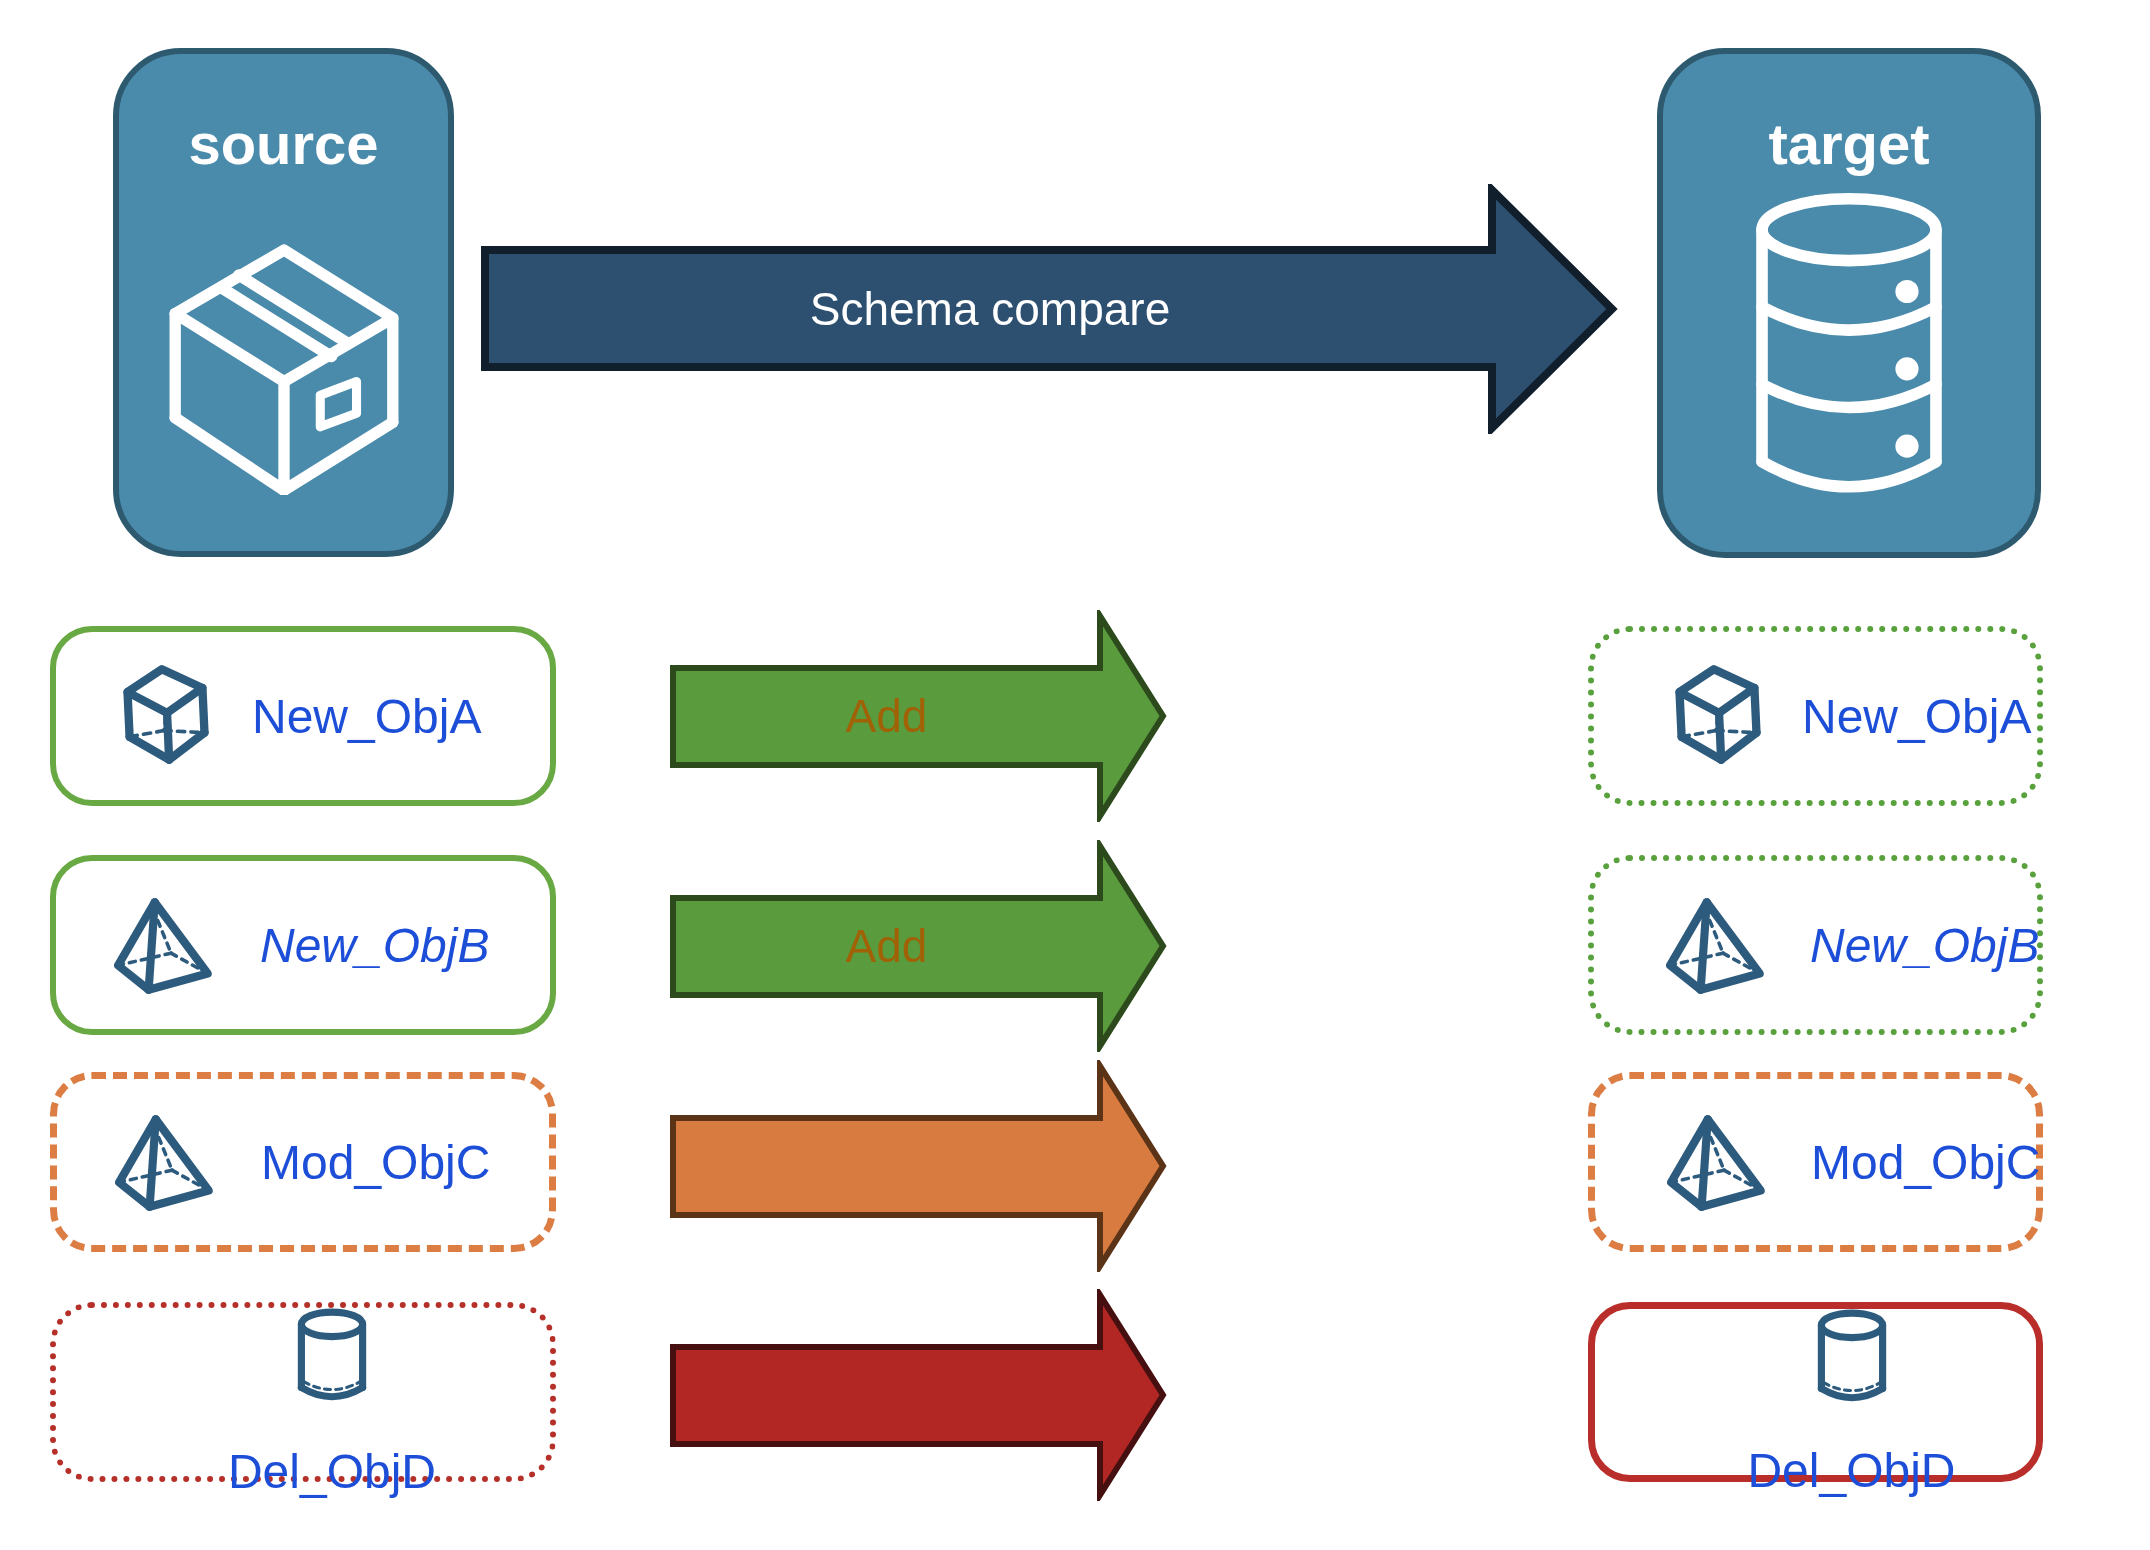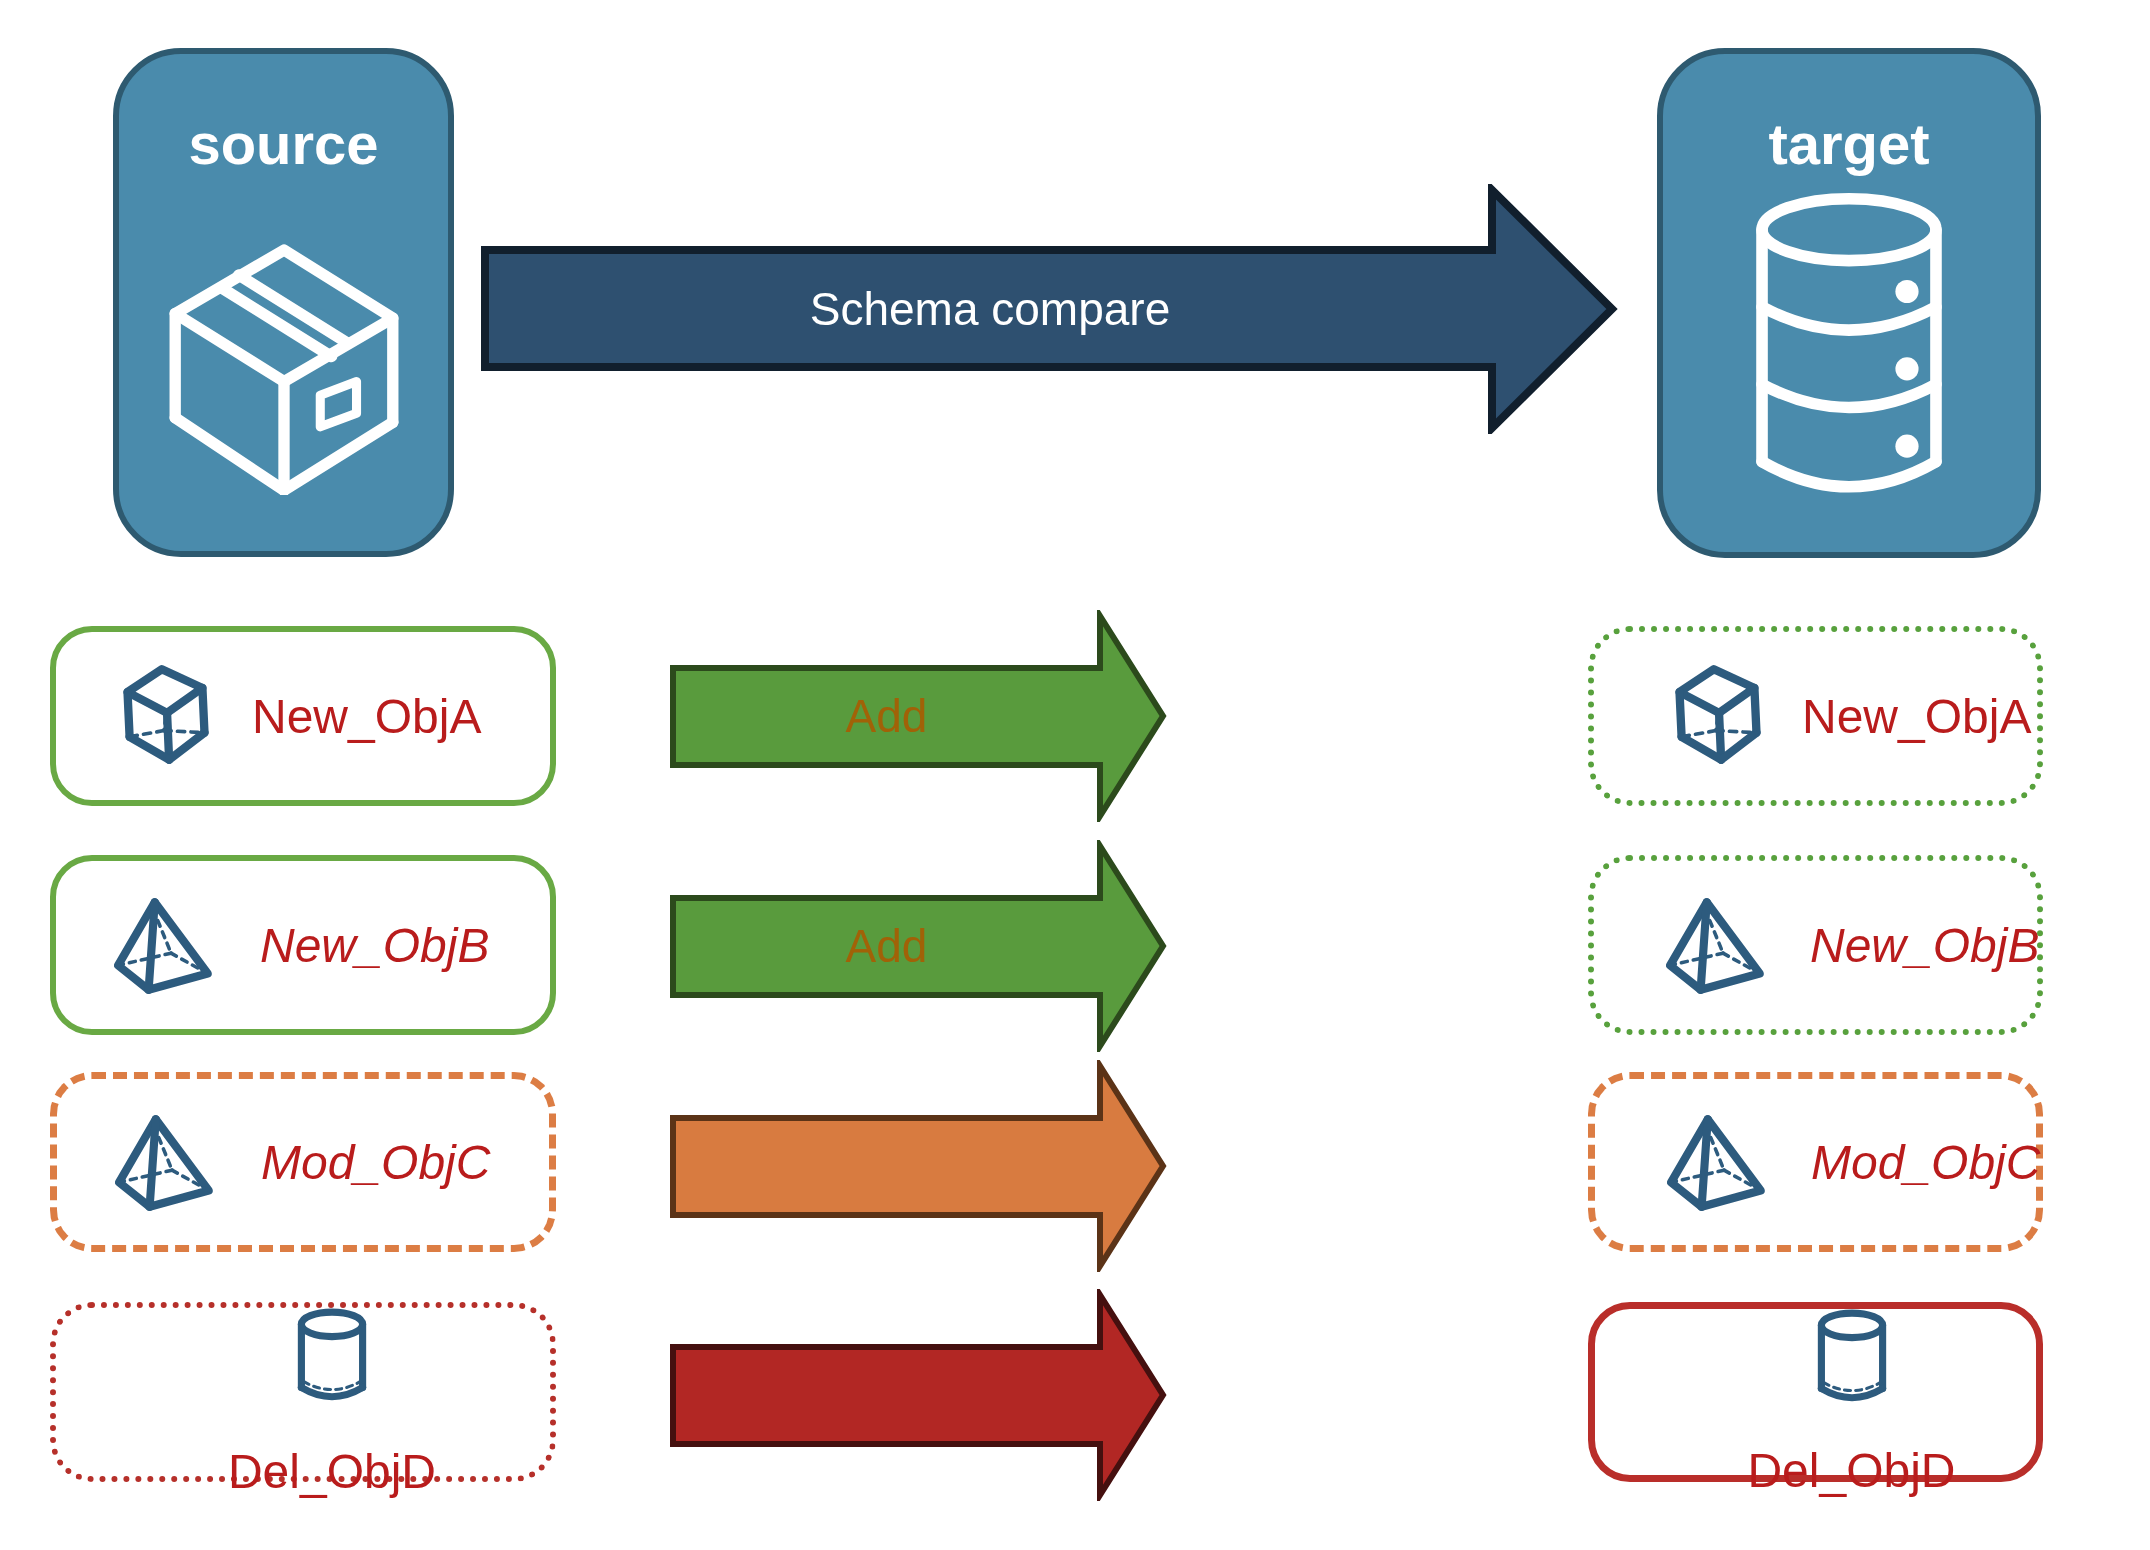--- a/index.html
+++ b/index.html
@@ -37,29 +37,29 @@
   }
   .fl-r1 { top:668px; } .fl-r2 { top:898px; } .fl-r3 { top:1118px; } .fl-r4 { top:1347px; }
 
   
   .obj {
     position:absolute; box-sizing:border-box; height:180px; background:#ffffff;
     border-radius:42px; display:flex; align-items:center;
   }
   .obj.left  { left:50px;   width:506px; padding-left:58px; gap:34px; }
   .obj.right { left:1588px; width:455px; padding-left:72px; gap:32px; }
-  .ob-r1 { top:626px; } .ob-r2 { top:855px;font-style:italic; } .ob-r3 { top:1072px;font-style:italic; } .ob-r4 { top:1302px;flex-direction:column; }
+  .ob-r1 { top:626px; } .ob-r2 { top:855px;font-style:italic; } .ob-r3 { top:1072px; } .ob-r4 { top:1302px;flex-direction:column; }
 
   .b-green-solid   { border:6px solid  #69a944; }
   .b-green-dotted  { border:6px dotted #58a13d; }
   .b-orange-dashed { border:7px dashed #dc7d44; }
   .b-red-dotted    { border:6px dotted #b6302a; }
   .b-red-solid     { border:7px solid  #b92e2a; }
 
-  .obj .name { font-size:48px; color:#b91c1c; }
+  .obj .name { font-size:48px; color:#1d4ed8; }
   .obj .icon { display:flex; align-items:center; justify-content:center; }
 
   
   .wstroke { stroke:#ffffff; fill:none; stroke-linejoin:round; stroke-linecap:round; }
   .istroke { stroke:#2d5b7e; fill:none; stroke-linejoin:round; stroke-linecap:round; }
 </style>
 </head>
 <body>
 
 <div class="canvas">

